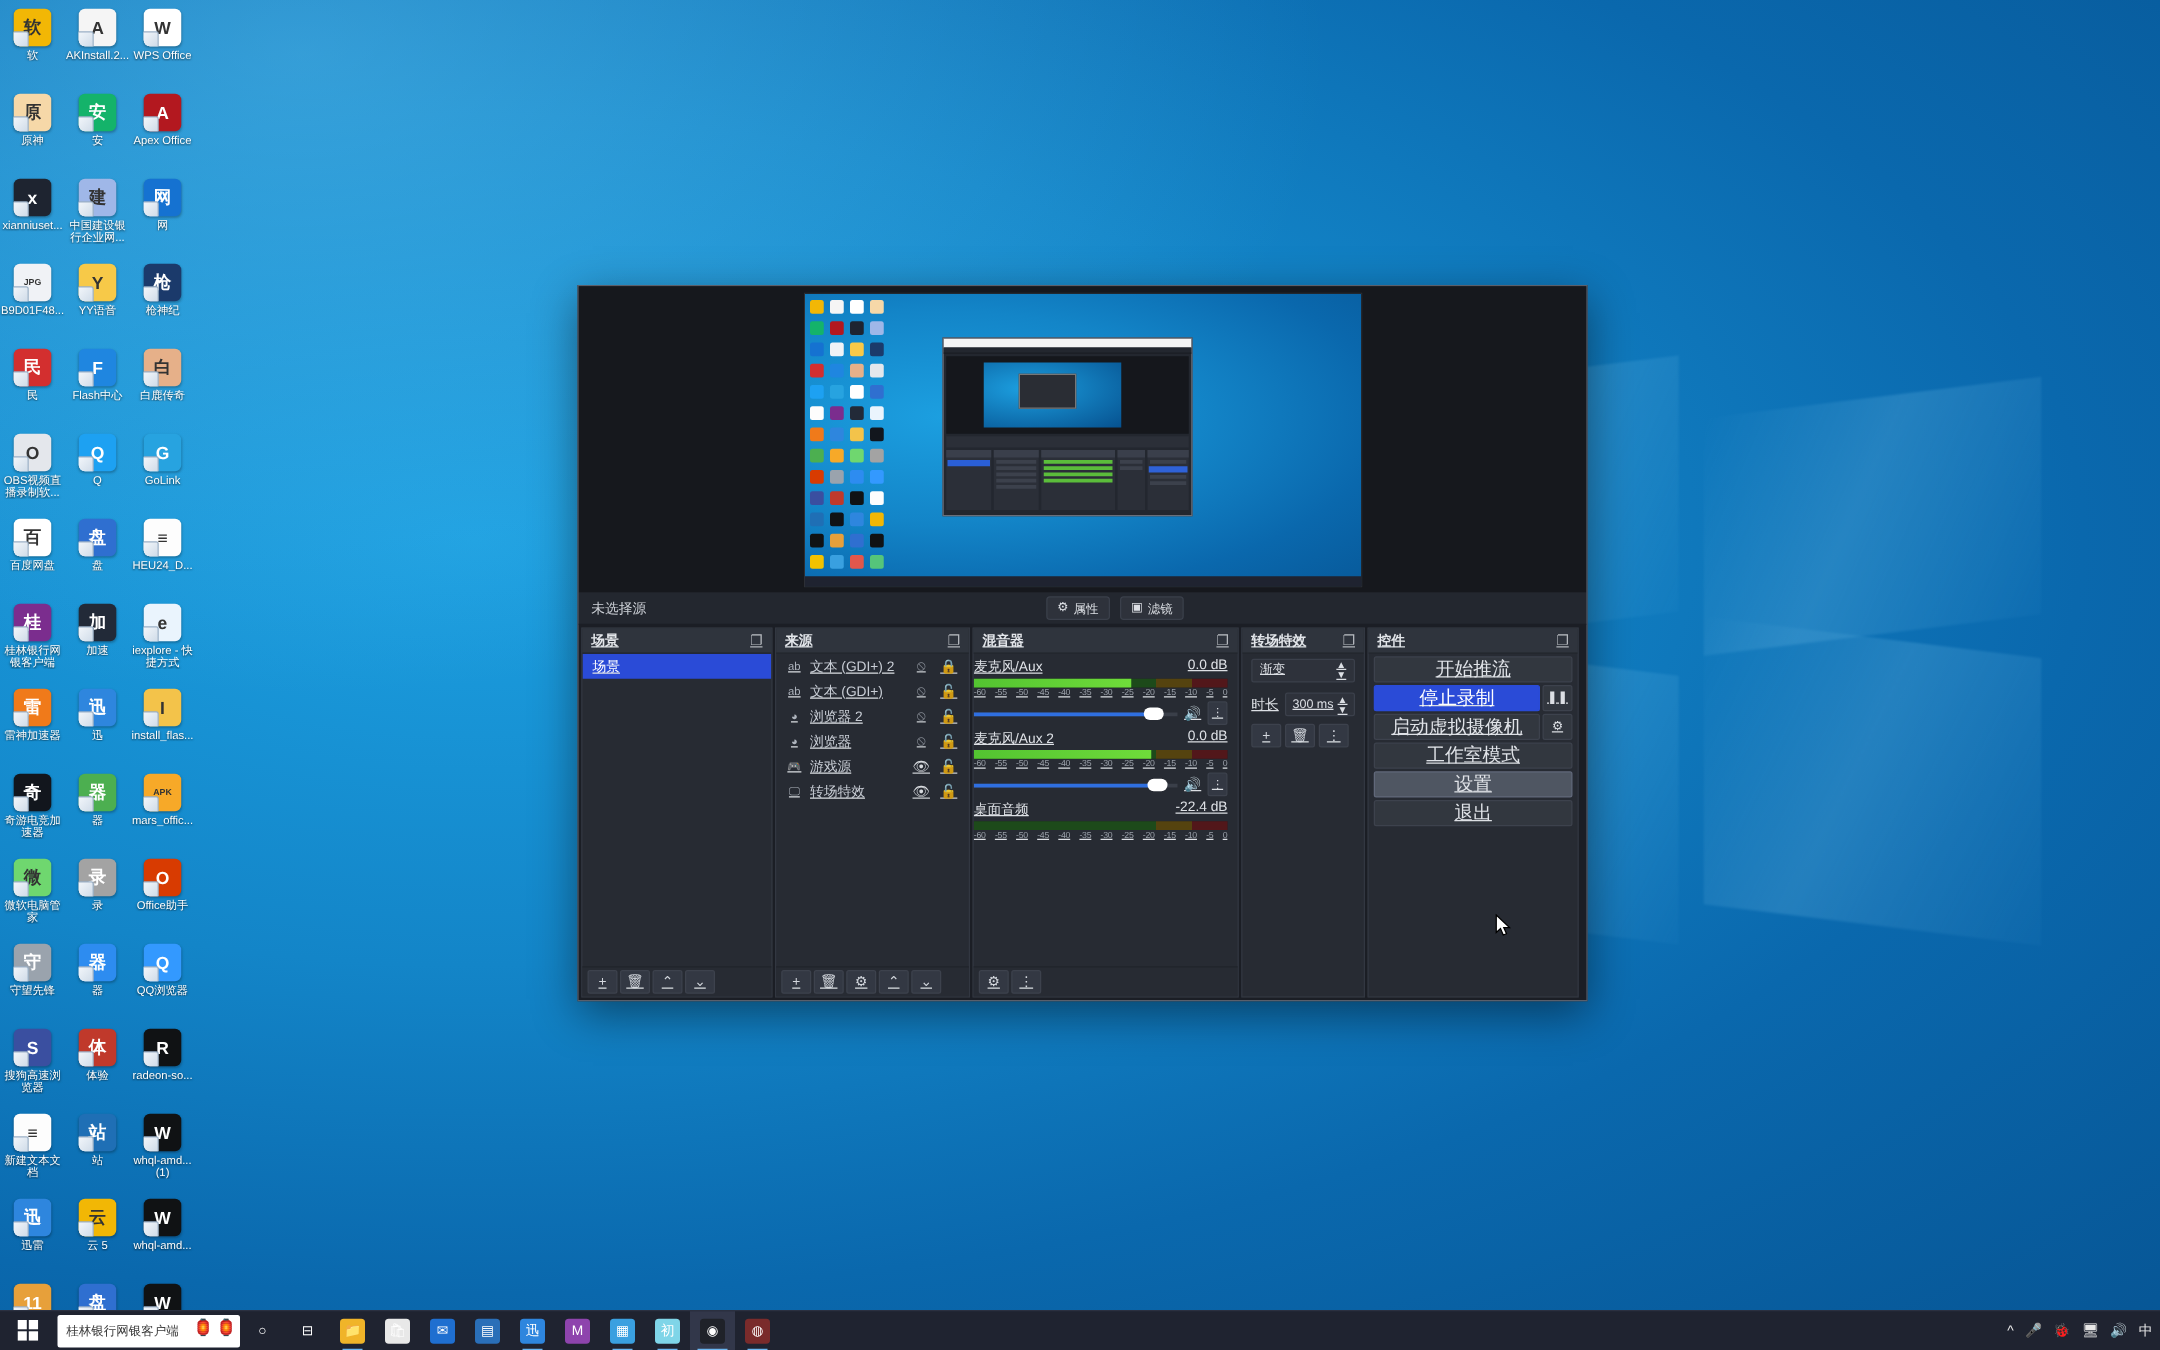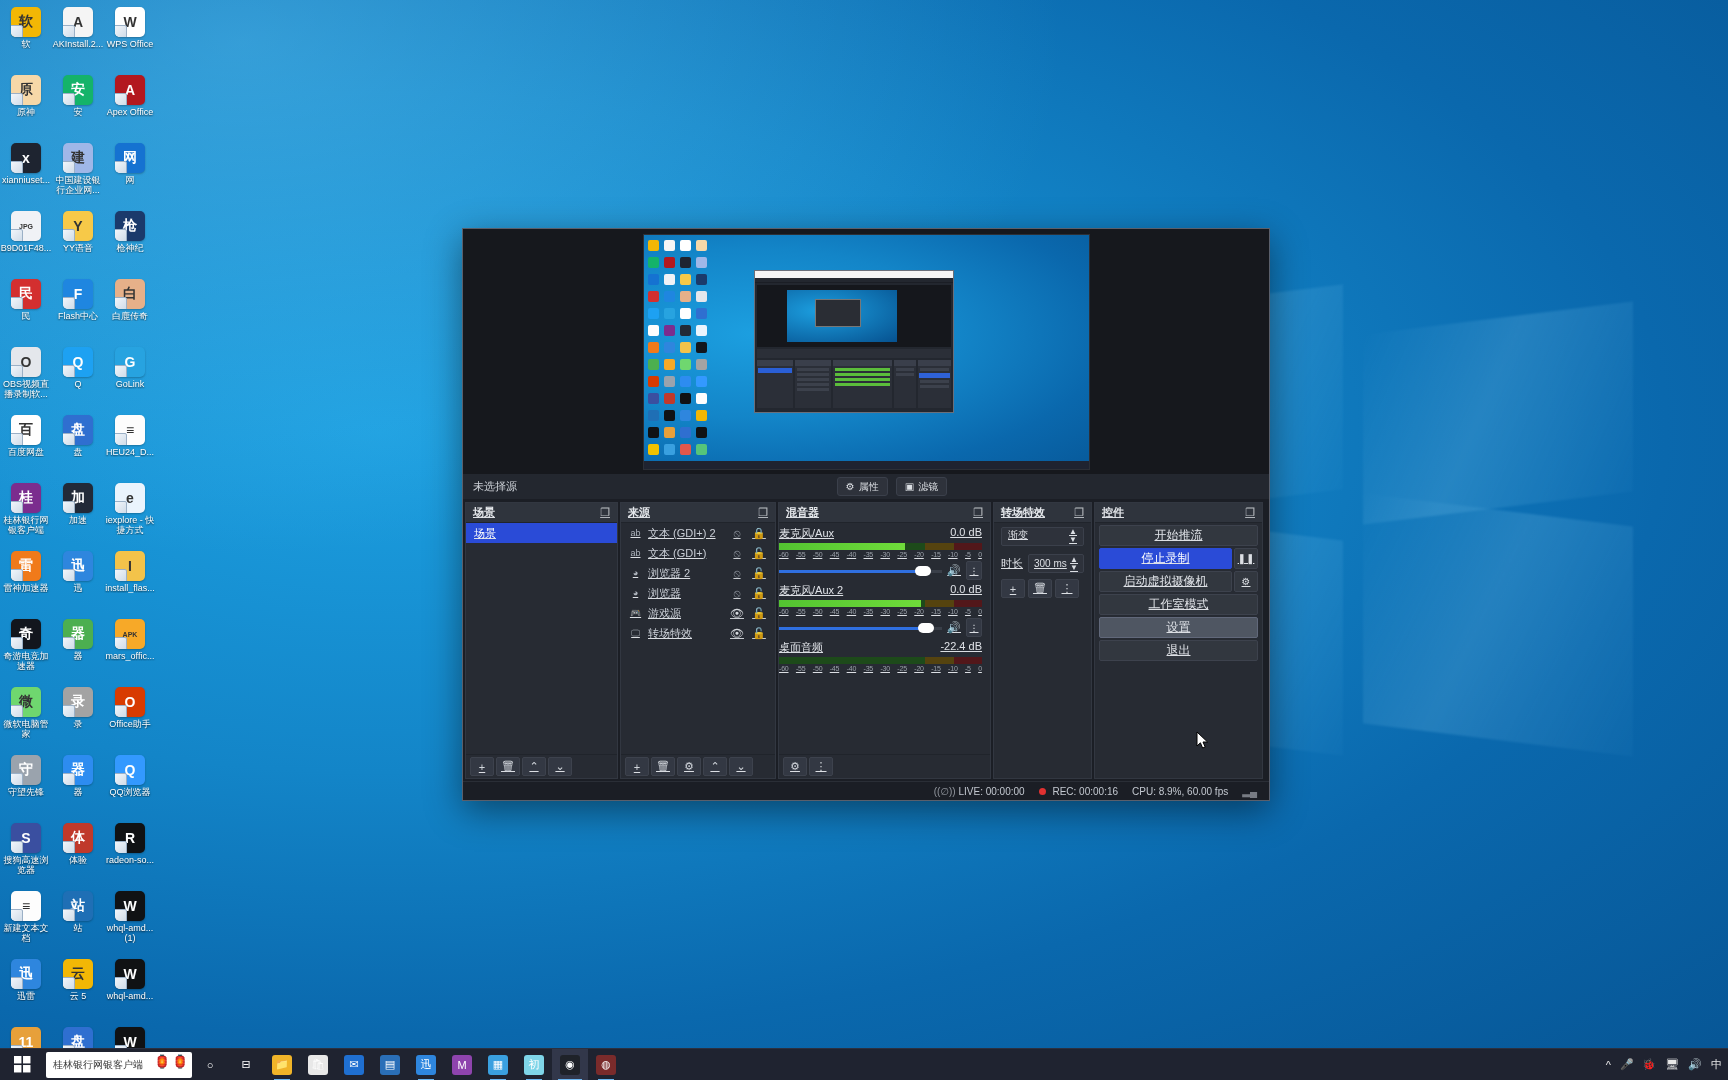--- a/index.html
+++ b/index.html
@@ -226,21 +226,21 @@
   .dur-box {
     flex:1; height:19px; background:#2e323b; border:1px solid #3b404b; border-radius:2px;
     display:flex; align-items:center; padding:0 5px; font-size:10px;
   }
   .dur-box .sp { margin-left:auto; font-size:8px; line-height:8px; }
 
   
   .ctl { padding:2px 4px; display:flex; flex-direction:column; gap:2px; }
   .ctl-btn {
     height:21px; background:#32373f; border:1px solid #3d424d; border-radius:2px;
-    display:flex; align-items:center; justify-content:center; font-size:12px; color:#e0e3e8;
+    display:flex; align-items:center; justify-content:center; font-size:15px; color:#e0e3e8;
   }
   .ctl-btn.primary { background:#2a4bd7; border-color:#2a4bd7; color:#fff; }
   .ctl-btn.hover { background:#4f5662; border-color:#61687a; }
   .ctl-pair { display:flex; gap:2px; }
   .ctl-pair .ctl-btn { flex:1; }
   .ctl-sq { width:24px; height:21px; background:#32373f; border:1px solid #3d424d; border-radius:2px; display:flex; align-items:center; justify-content:center; font-size:10px; }
 
   #obs-status {
     height:19px; background:#1b1e25; display:flex; align-items:center; justify-content:flex-end;
     gap:14px; padding-right:12px; font-size:10px; color:#c3c8d0; border-top:1px solid #2a2e36;
@@ -896,32 +896,20 @@
               <span>⚙</span>
             </div>
           </div>
           <div class="ctl-btn">工作室模式</div>
           <div class="ctl-btn hover">设置</div>
           <div class="ctl-btn">退出</div>
         </div>
       </div>
     </div>
 
-    <div id="obs-status">
-      <span>
-        <span style="opacity:.7">((∅))</span>
-        <span>LIVE: 00:00:00</span>
-      </span>
-      <span>
-        <span class="dot"></span>
-        <span>REC: 00:00:16</span>
-      </span>
-      <span>CPU: 8.9%, 60.00 fps</span>
-      <span style="opacity:.55">▂▄</span>
-    </div>
   </div>
 
   <svg id="cursor" viewBox="0 0 13 19">
     <path d="M1,1 L1,15 L4.4,11.8 L6.6,17 L9.2,16 L7,11 L11.6,11 Z" fill="#fff" stroke="#000" stroke-width="1"></path>
   </svg>
 
   <div id="taskbar">
     <div id="start-btn">
       <svg width="17" height="17" viewBox="0 0 16 16">
         <rect x="0" y="0" width="7" height="7" fill="#fff"></rect>

